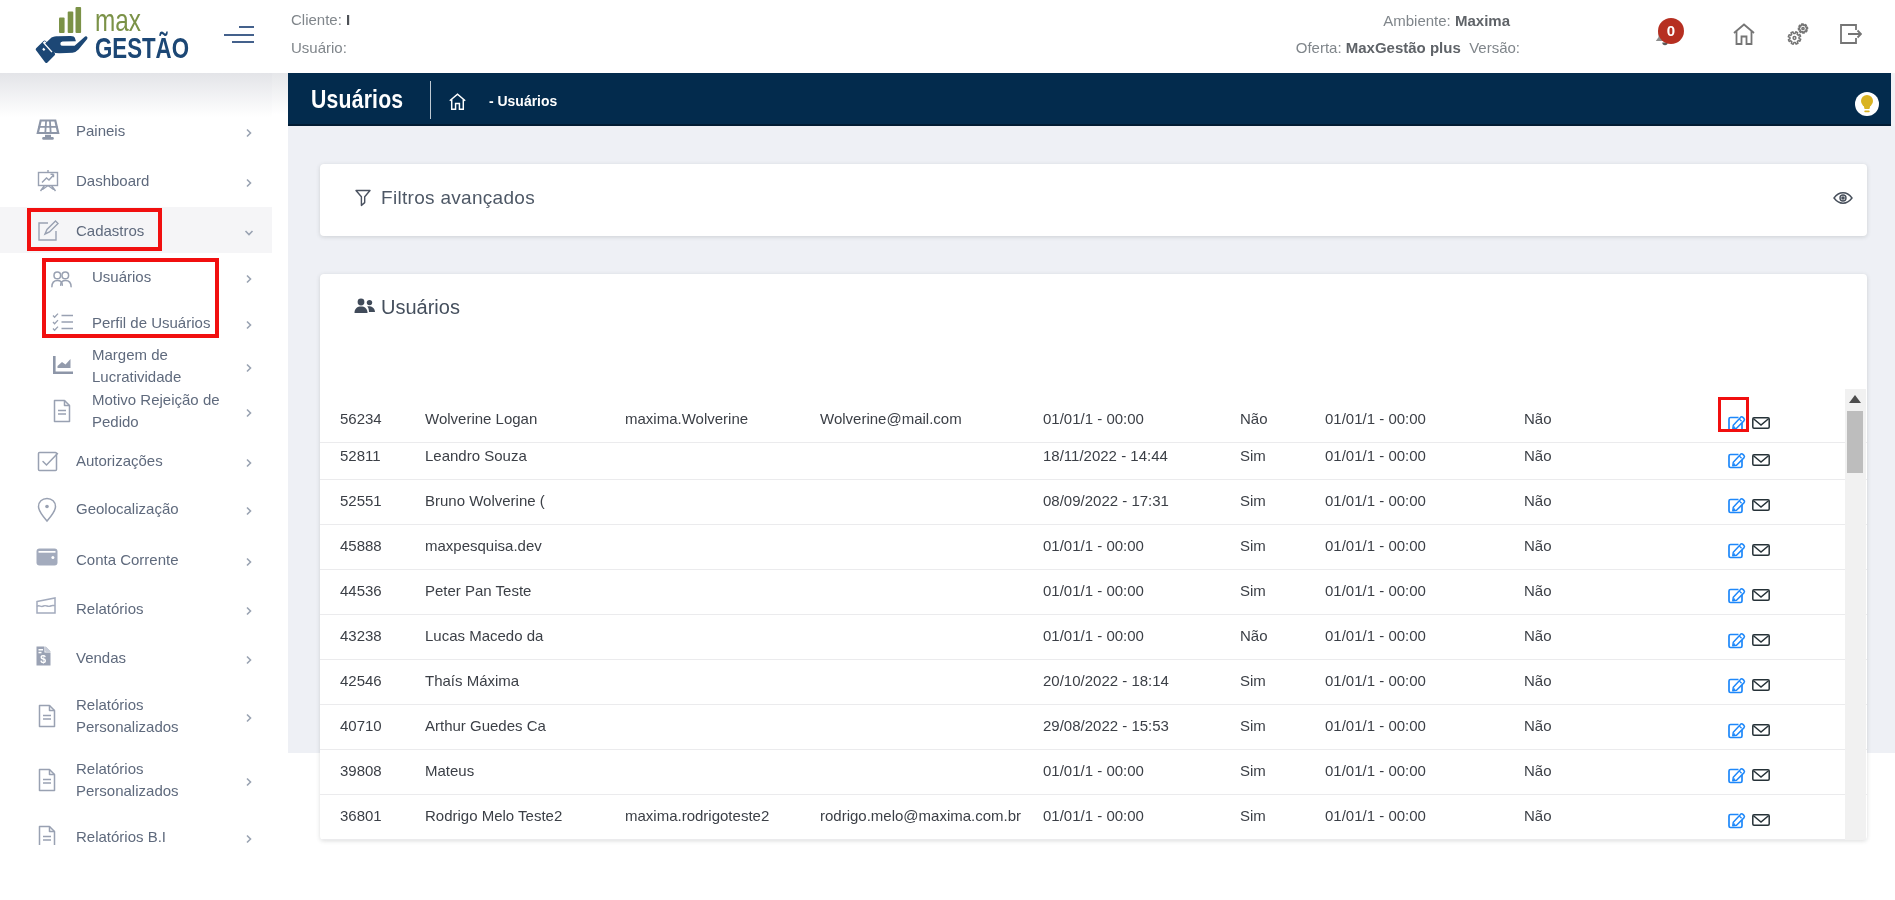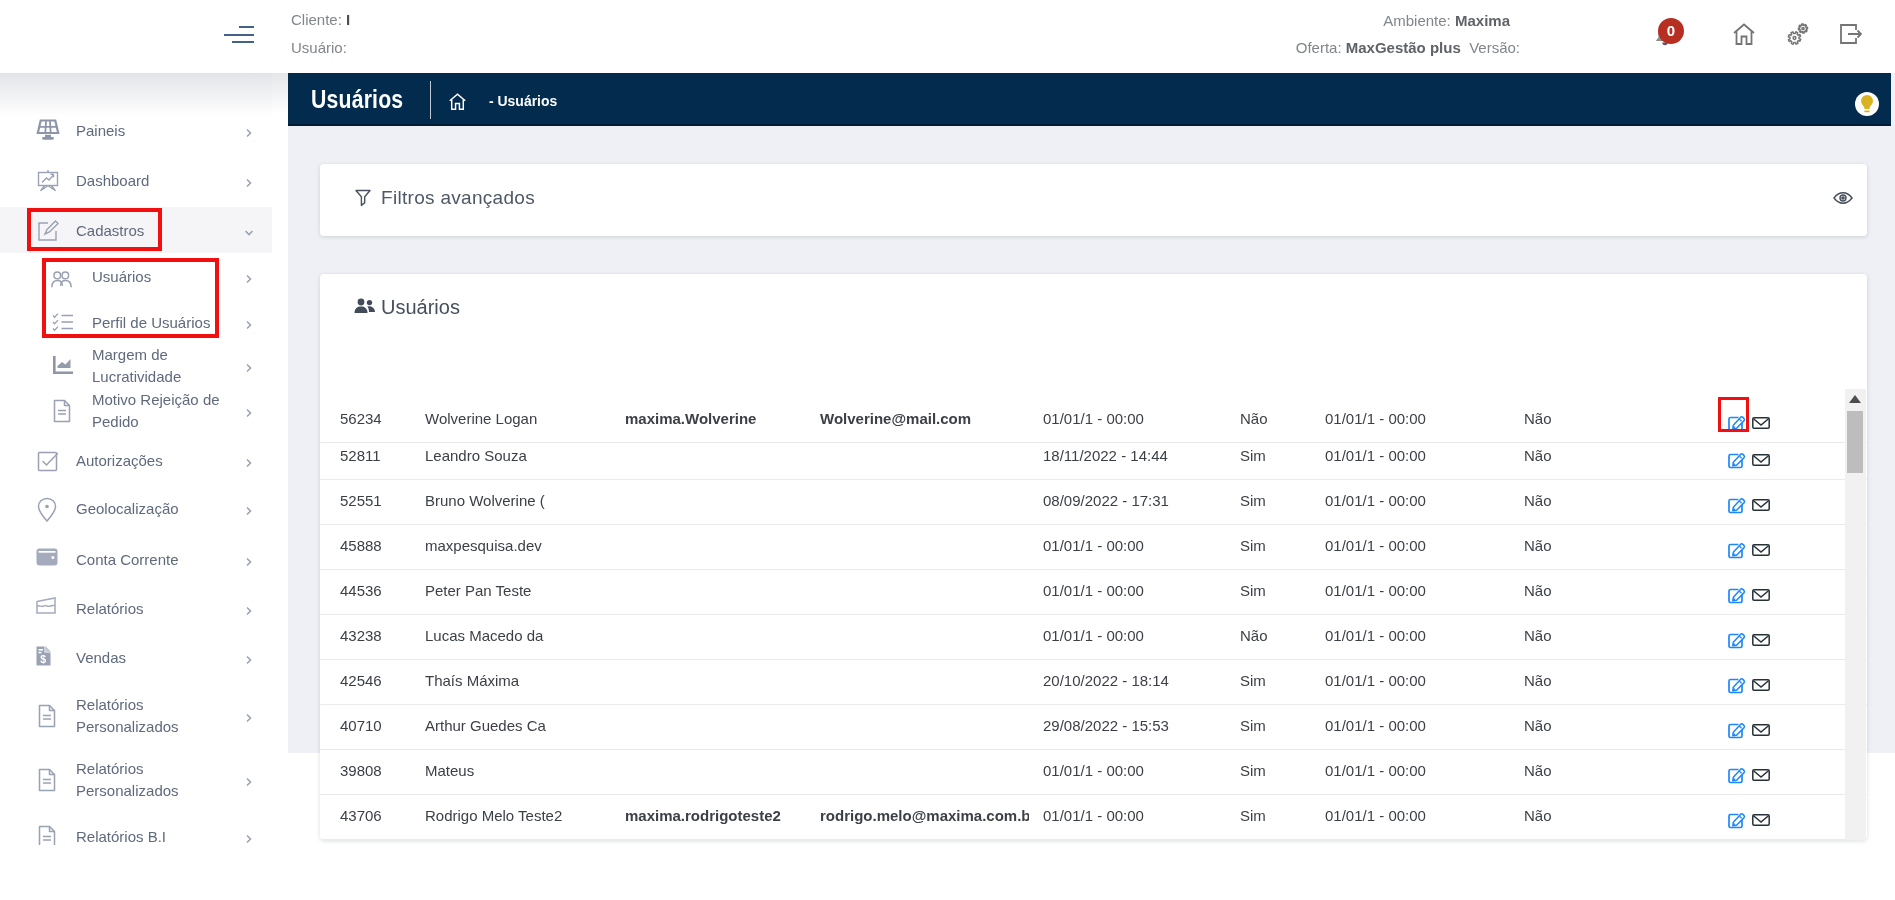--- a/index.html
+++ b/index.html
@@ -56,33 +56,51 @@
 #table-card { left:32px; top:148px; width:1547px; height:566px; overflow:hidden; }
 
 #tc-title { position:absolute; left:61px; top:22px; font-size:20px; color:#454f5d; }
 #thead { position:absolute; left:0; top:69px; width:1547px; height:47px; border-top:1px solid #e7e8ea; border-bottom:1px solid #e7e8ea; }
 .th { position:absolute; top:15px; font-size:13.5px; color:#74797f; }
 #tbody { position:absolute; left:0; top:116px; width:1547px; }
 .tr { position:absolute; left:0; width:1547px; height:45px; border-bottom:1px solid #ebebed; }
 .td { position:absolute; top:12px; font-size:15px; color:#3b3f46; white-space:nowrap; }
 .c1{left:20px;} .c2{left:105px;} .c3{left:305px;} .c4{left:500px;} .c5{left:723px;}
 .c6{left:920px;} .c7{left:1005px;} .c8{left:1204px;} .c9{left:1352px;}
-.td.c4{width:209px; overflow:hidden;font-weight:bold;} .td.c2{width:200px; overflow:hidden;} .td.c3{width:195px; overflow:hidden;font-weight:bold;}
+.td.c4{width:209px; overflow:hidden;} .td.c2{width:200px; overflow:hidden;} .td.c3{width:195px; overflow:hidden;}
 .act { position:absolute; top:0; left:1406px; width:90px; height:45px; }
 .act svg { position:absolute; }
 
 
 #sbar { position:absolute; left:1525px; top:115px; width:21px; height:451px; background:#f1f1f1; }
 #sbar .up { position:absolute; left:4px; top:6px; width:0; height:0; border-left:6px solid transparent; border-right:6px solid transparent; border-bottom:8px solid #4d4d4d; }
 #sbar .thumb { position:absolute; left:2px; top:22px; width:16px; height:62px; background:#bdbdbd; }
 </style>
 </head>
 <body>
 
 <div id="header">
+  <div id="logo">
+    <svg width="205" height="66" viewBox="0 0 205 66">
+
+      <rect x="26" y="13.5" width="5.6" height="15.5" rx="1" fill="#7b9247"></rect>
+      <rect x="34.7" y="7.6" width="5.6" height="21.4" rx="1" fill="#7b9247"></rect>
+      <rect x="42.5" y="3" width="5.6" height="26" rx="1" fill="#7b9247"></rect>
+
+      <path d="M11.6 38 L20.6 50.2 L13.4 57.5 L4.2 45.4 Z" fill="#1c4775" stroke="#1c4775" stroke-width="3" stroke-linejoin="round"></path>
+      <path d="M9.2 45.3 l1.5 -1.5 l1.7 1.7 l-1.5 1.5 z" fill="#fff"></path>
+
+      <path d="M10.8 37.8 L19.5 47.7" stroke="#fff" stroke-width="2.8"></path>
+
+      <path fill="#1c4775" d="M18.5 33.5 C20 32.4 23 32.3 25 32.2 L37 32 Q41.3 31.8 42 34.2 L42.9 37.2 L29.5 37.6 Q27.2 37.8 27.3 39.9 Q27.4 41.8 29.8 41.8 L41.6 41.7 L51.5 33 Q52.5 31.9 53.8 32.6 Q55 33.4 54.2 35 L45.5 45.5 Q43 48.2 39.5 48.7 L27 49.3 Q22.5 49.5 19.8 48 L12.2 39.5 Z"></path>
+
+      <text x="62" y="27" font-family="Liberation Sans, sans-serif" font-size="32" fill="#7b9247" textLength="46" lengthAdjust="spacingAndGlyphs">max</text>
+      <text x="62" y="54" font-family="Liberation Sans, sans-serif" font-size="30" font-weight="bold" fill="#1c4775" textLength="94" lengthAdjust="spacingAndGlyphs">GESTÃO</text>
+    </svg>
+  </div>
   <div id="burger">
     <div style="left:15px; top:1px; width:15px;"></div>
     <div style="left:0; top:9px; width:30px;"></div>
     <div style="left:8px; top:16px; width:22px;"></div>
   </div>
   <div id="cliente">Cliente: <b style="color:#4d5156">I</b></div>
   <div id="usuario">Usuário:</div>
   <div id="ambiente">Ambiente: <b>Maxima</b></div>
   <div id="oferta">Oferta: <b>MaxGestão plus</b>&nbsp; Versão:</div>
 
@@ -514,21 +532,21 @@
               <path d="M6.8 16.8 L10.5 16.3 L17.9 8.9 Q19.1 7.6 17.9 6.4 L16.9 5.4 Q15.7 4.2 14.5 5.4 L7.3 13.2 Z" fill="#fff" stroke="#1e88fa" stroke-width="1.5" stroke-linejoin="round"></path>
               <path d="M15.6 9.3 L13.4 7.1 M8.9 14.7 L7.3 16.3" stroke="#1e88fa" stroke-width="1.3"></path>
             </svg>
             <svg style="left:26px; top:19px;" width="18" height="12" viewBox="0 0 18 12" fill="none" stroke="#263238" stroke-width="1.5">
               <rect x="0.8" y="0.8" width="16.4" height="10.4" rx="1.2"></rect>
               <path d="M1.5 1.7 L9 8 L16.5 1.7"></path>
             </svg>
           </div>
   </div>
         <div class="tr" style="top:405px">
-    <div class="td c1">43706</div>
+    <div class="td c1">36801</div>
           <div class="td c2">Rodrigo Melo Teste2</div>
           <div class="td c3">maxima.rodrigoteste2</div>
     <div class="td c4">rodrigo.melo@maxima.com.br</div>
           <div class="td c5">01/01/1 - 00:00</div>
           <div class="td c6">Sim</div>
     <div class="td c7">01/01/1 - 00:00</div>
           <div class="td c8">Não</div>
     <div class="act">
             <svg style="left:0; top:14px;" width="21" height="21" viewBox="0 0 21 21">
               <path d="M12.5 5.5 H4.5 Q3 5.5 3 7 V17 Q3 18.5 4.5 18.5 H14.5 Q16 18.5 16 17 V9" fill="none" stroke="#1e88fa" stroke-width="1.7"></path>

